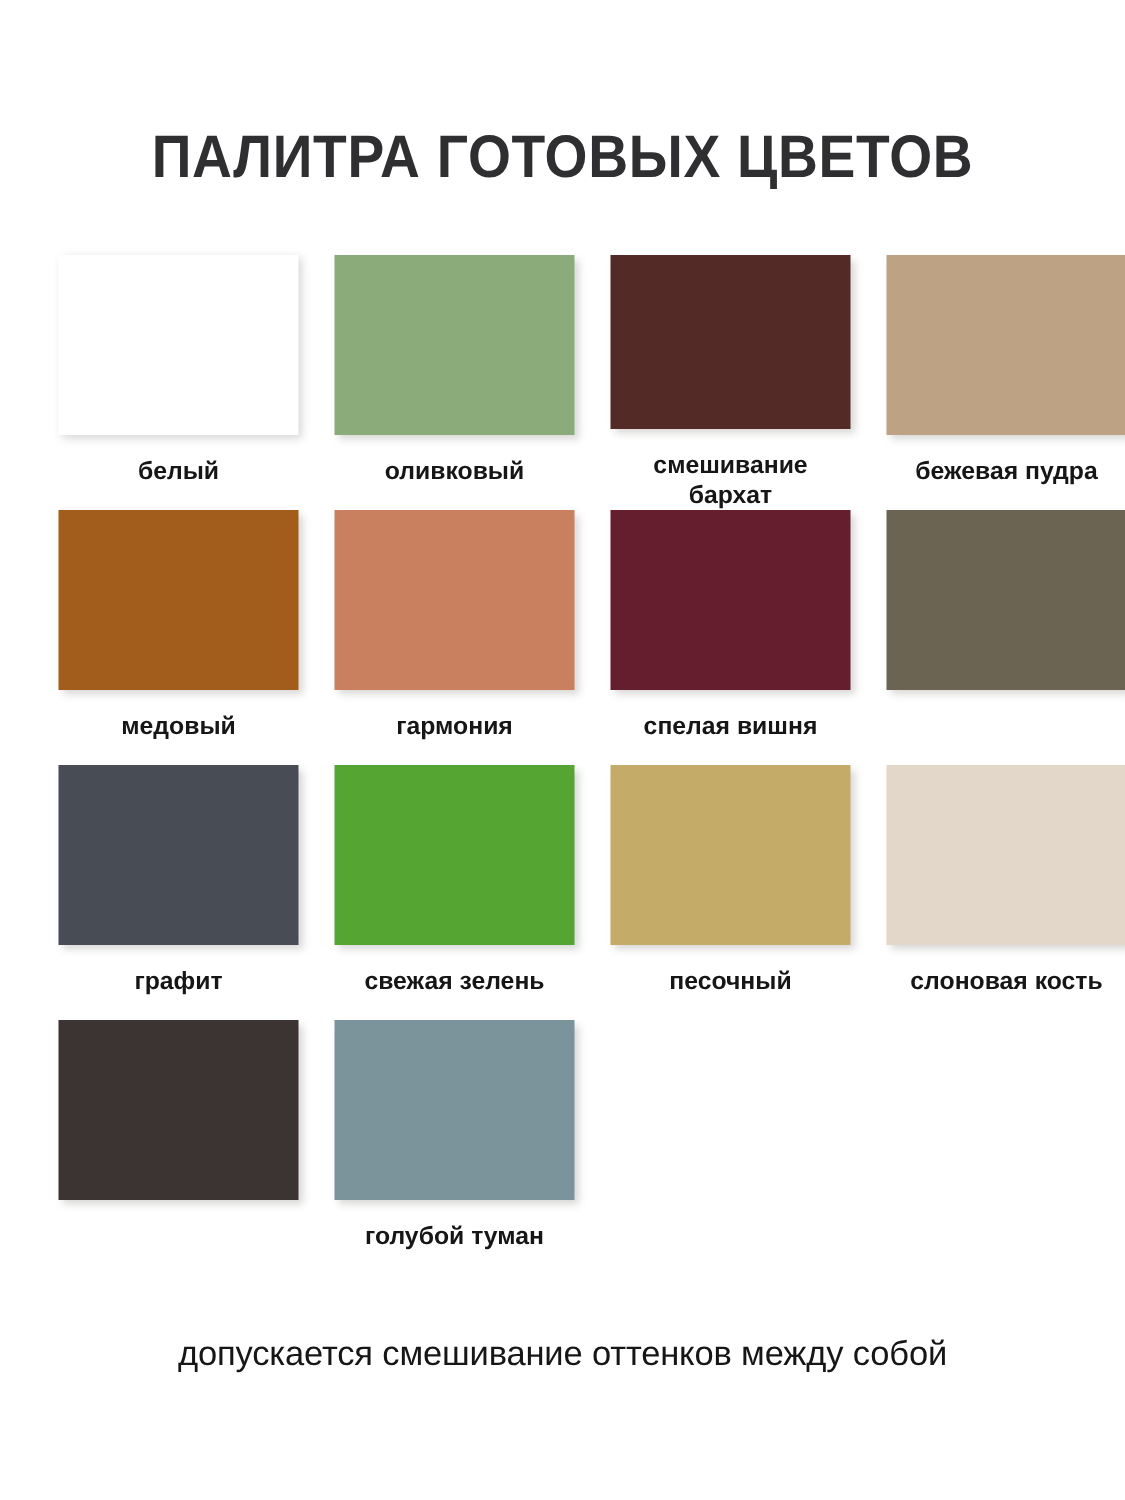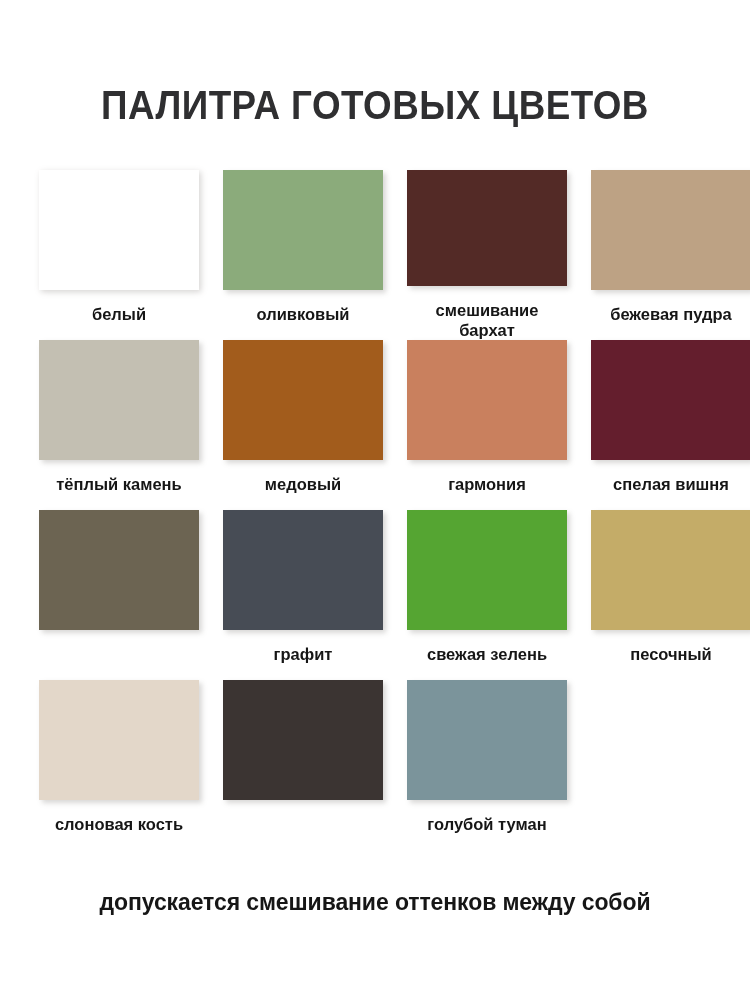--- a/index.html
+++ b/index.html
@@ -75,21 +75,21 @@
     white-space: pre-line;
   }
 
   .footer {
     position: absolute;
     left: 0;
     right: 0;
     top: 862px;
     text-align: center;
     font-size: 23px;
-    font-weight: bold;
+    font-weight: normal;
     color: #161616;
     letter-spacing: -0.1px;
     white-space: nowrap;
   }
 </style>
 </head>
 <body>
 
 <div class="page">
 
@@ -111,24 +111,20 @@
       <div class="swatch" style="background-color: rgb(83, 42, 38);"></div>
       <div class="label">смешивание
 бархат</div>
     </div>
 
     <div class="cell">
       <div class="swatch" style="background-color: rgb(189, 162, 132);"></div>
       <div class="label">бежевая пудра</div>
     </div>
 
-    <div class="cell">
-      <div class="swatch" style="background-color: rgb(195, 191, 178);"></div>
-      <div class="label">тёплый камень</div>
-    </div>
 
     <div class="cell">
       <div class="swatch" style="background-color: rgb(162, 92, 28);"></div>
       <div class="label">медовый</div>
     </div>
 
 
     <div class="cell">
       <div class="swatch" style="background-color: rgb(201, 128, 94);"></div>
       <div class="label">гармония</div>

